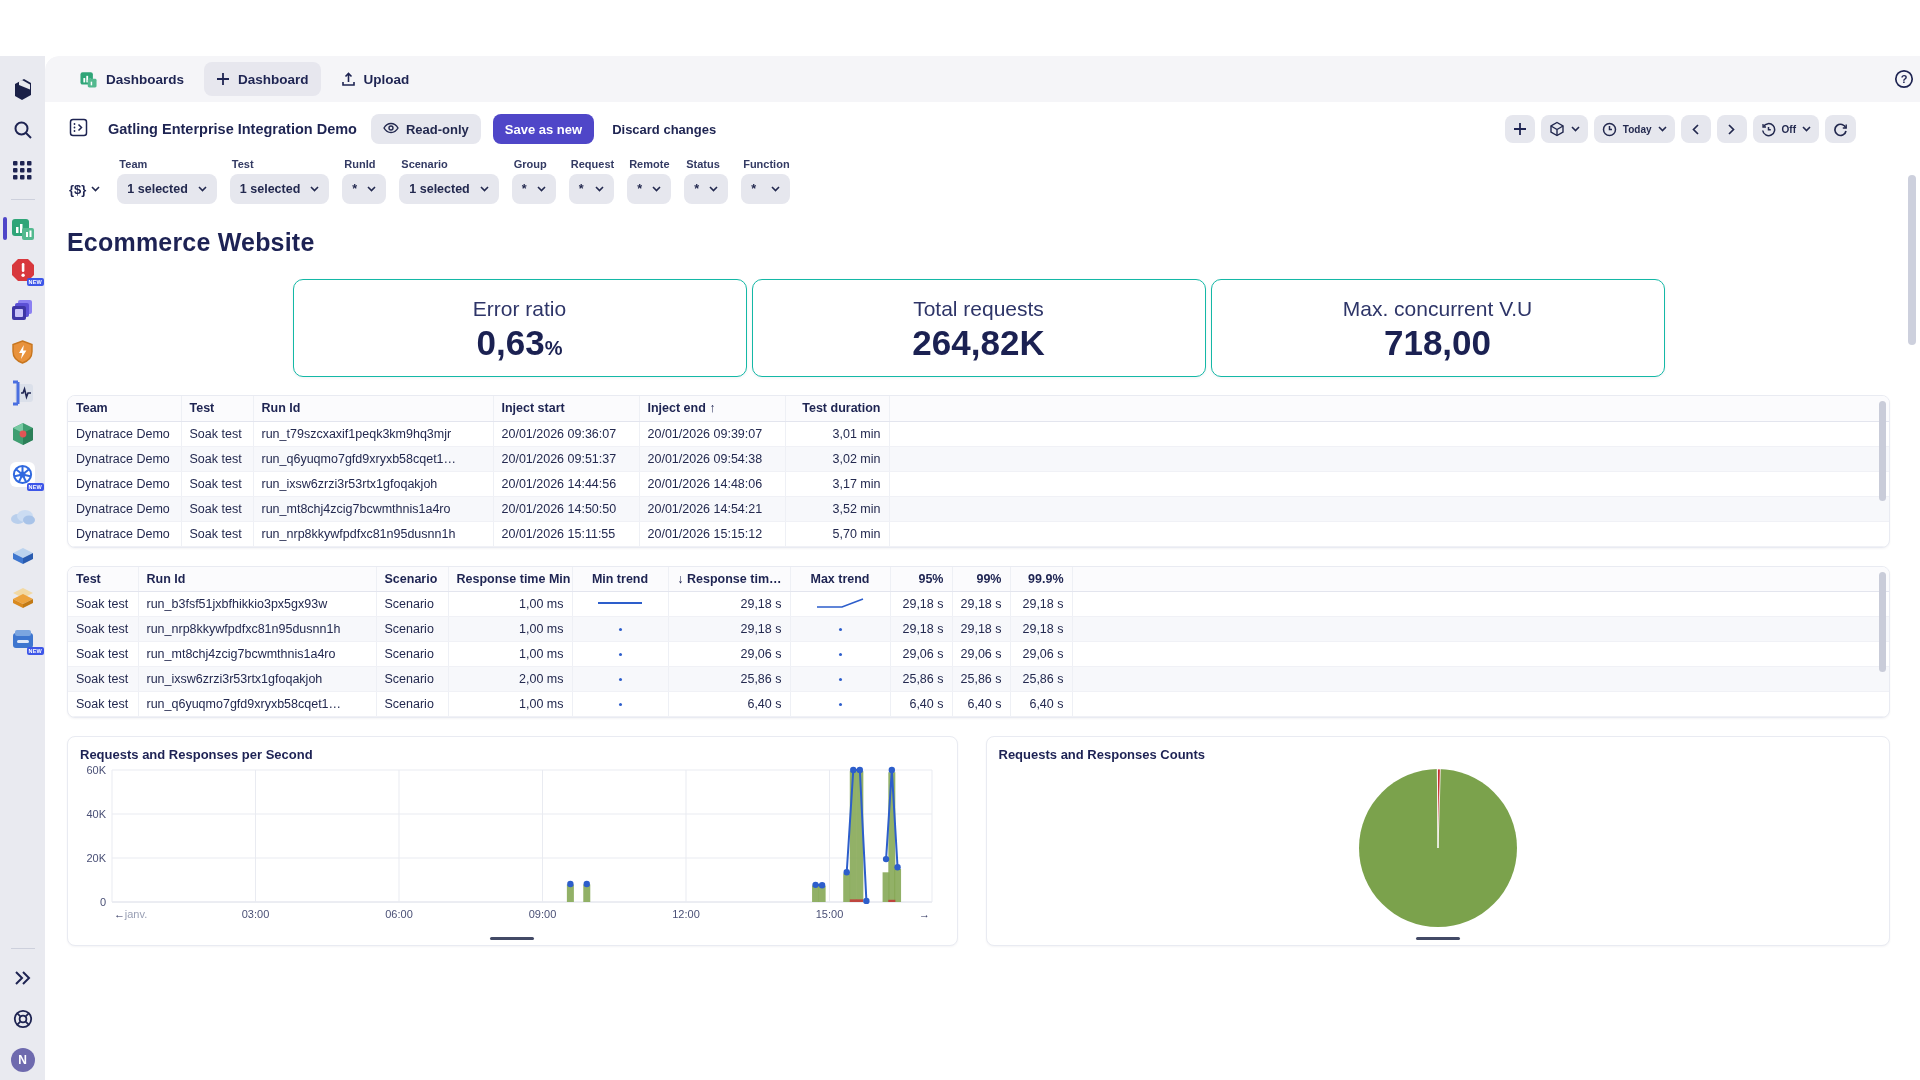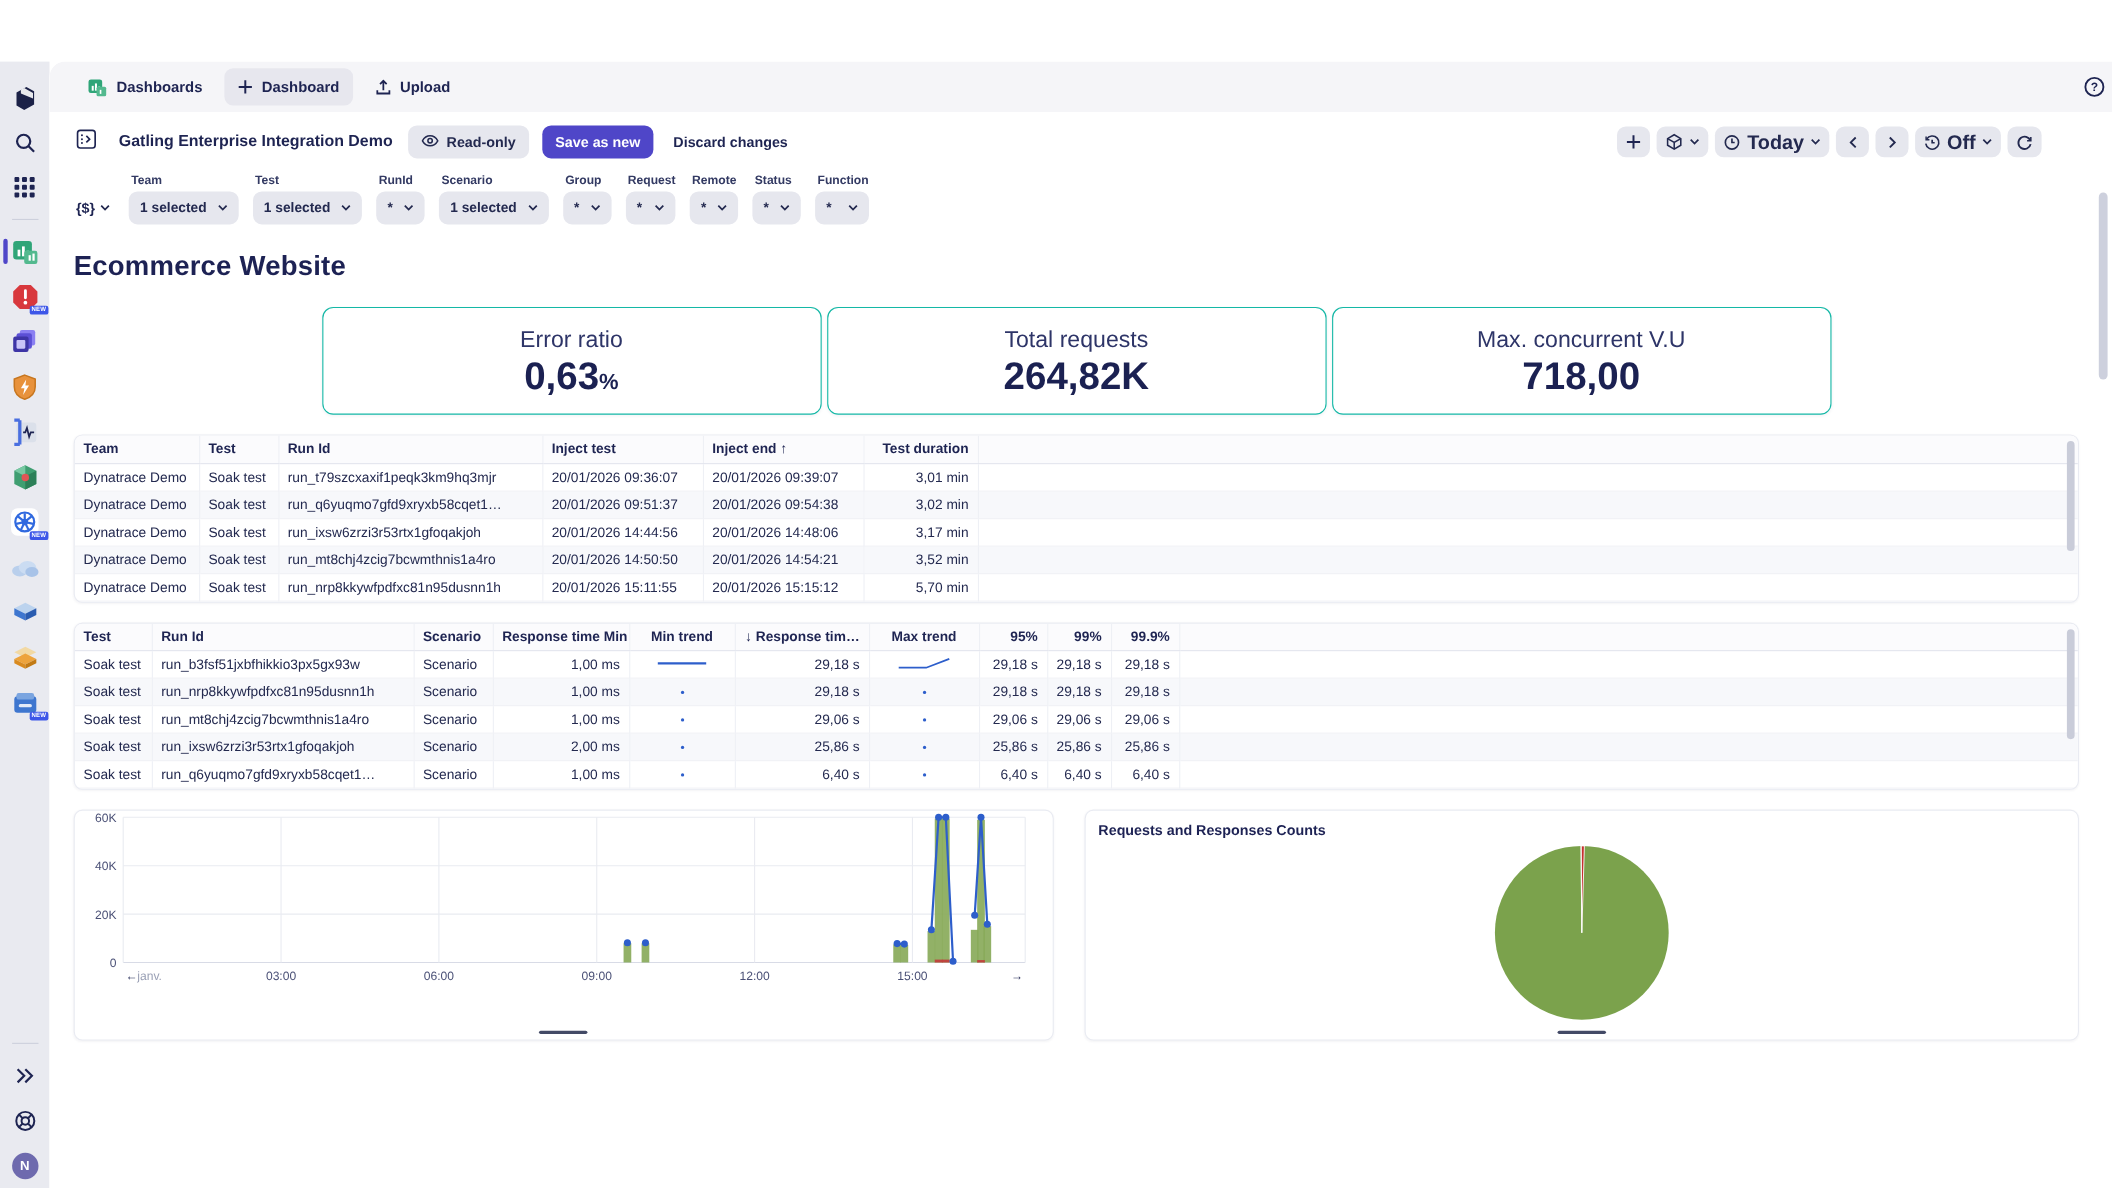--- a/index.html
+++ b/index.html
@@ -31,21 +31,21 @@
   .tab-help { margin-left:auto; cursor:pointer; display:flex; align-items:center; }
 
   .toolbar { height:54px; display:flex; align-items:center; padding:0 28px 0 24px; background:#fff; }
   .tb-title { font-size:14.5px; font-weight:700; margin:0 14px 0 20px; }
   .pill { display:inline-flex; align-items:center; gap:7px; height:30px; padding:0 12px;
     background:#e6e7ee; border-radius:8px; font-size:13px; font-weight:700; color:#23294f; cursor:pointer; }
   .pill.primary { background:#4f46c8; color:#fff; }
   .text-btn { font-size:13px; font-weight:700; color:#1e2452; margin-left:18px; cursor:pointer; }
   .tb-right { margin-left:auto; display:flex; align-items:center; gap:6px; }
   .icon-btn { height:28px; min-width:30px; padding:0 8px; background:#e6e7ee; border-radius:8px;
-    display:inline-flex; align-items:center; justify-content:center; gap:6px; font-size:18px;
+    display:inline-flex; align-items:center; justify-content:center; gap:6px; font-size:10px;
     font-weight:700; color:#23294f; cursor:pointer; }
   .icon-btn.plain { background:transparent; padding:0 4px; }
 
   
   .filters { display:flex; align-items:flex-end; gap:13px; padding:2px 0 14px 20px; }
   .var-btn { display:flex; align-items:center; gap:5px; height:30px; font-size:13px;
     font-weight:700; color:#1e2452; cursor:pointer; padding:0 4px; }
   .fgroup { display:flex; flex-direction:column; }
   .flabel { font-size:11px; font-weight:700; color:#333a63; margin:0 0 4px 2px; }
   .fpill { display:inline-flex; align-items:center; justify-content:space-between; gap:10px;
@@ -549,21 +549,21 @@
             <col style="width:146px">
               <col style="width:146px">
               <col style="width:104px">
               <col>
           </colgroup>
           <thead>
               <tr id="t1-head">
                 <th>Team</th>
                 <th>Test</th>
                 <th>Run Id</th>
-                <th>Inject test</th>
+                <th>Inject start</th>
                 <th>Inject end ↑</th>
                 <th class="num">Test duration</th>
                 <th class="fill"></th>
               </tr>
             </thead>
           <tbody id="t1-body">
               <tr>
                 <td>Dynatrace Demo</td>
                 <td>Soak test</td>
                 <td>run_t79szcxaxif1peqk3km9hq3mjr</td>
@@ -714,20 +714,21 @@
                 <td class="num">6,40 s</td>
                 <td class="fill"></td>
               </tr>
             </tbody>
         </table>
         <div class="tbl-scroll" style="height:100px;"></div>
       </div>
 
       <div class="charts-row">
         <div class="tile chart-tile">
+          <div class="chart-title">Requests and Responses per Second</div>
           <svg id="bar-chart" width="866" height="158" style="margin-left:8px;">
               <line x1="36" y1="138" x2="856" y2="138" stroke="#d8dbe6" stroke-width="1"></line>
               <text x="30" y="142" text-anchor="end" font-size="11" fill="#4a5076">0</text>
               <line x1="36" y1="94" x2="856" y2="94" stroke="#e9ebf1" stroke-width="1"></line>
               <text x="30" y="98" text-anchor="end" font-size="11" fill="#4a5076">20K</text>
               <line x1="36" y1="50" x2="856" y2="50" stroke="#e9ebf1" stroke-width="1"></line>
               <text x="30" y="54" text-anchor="end" font-size="11" fill="#4a5076">40K</text>
               <line x1="36" y1="6" x2="856" y2="6" stroke="#e9ebf1" stroke-width="1"></line>
               <text x="30" y="10" text-anchor="end" font-size="11" fill="#4a5076">60K</text>
               <line x1="36" y1="6" x2="36" y2="138" stroke="#e9ebf1" stroke-width="1"></line>

